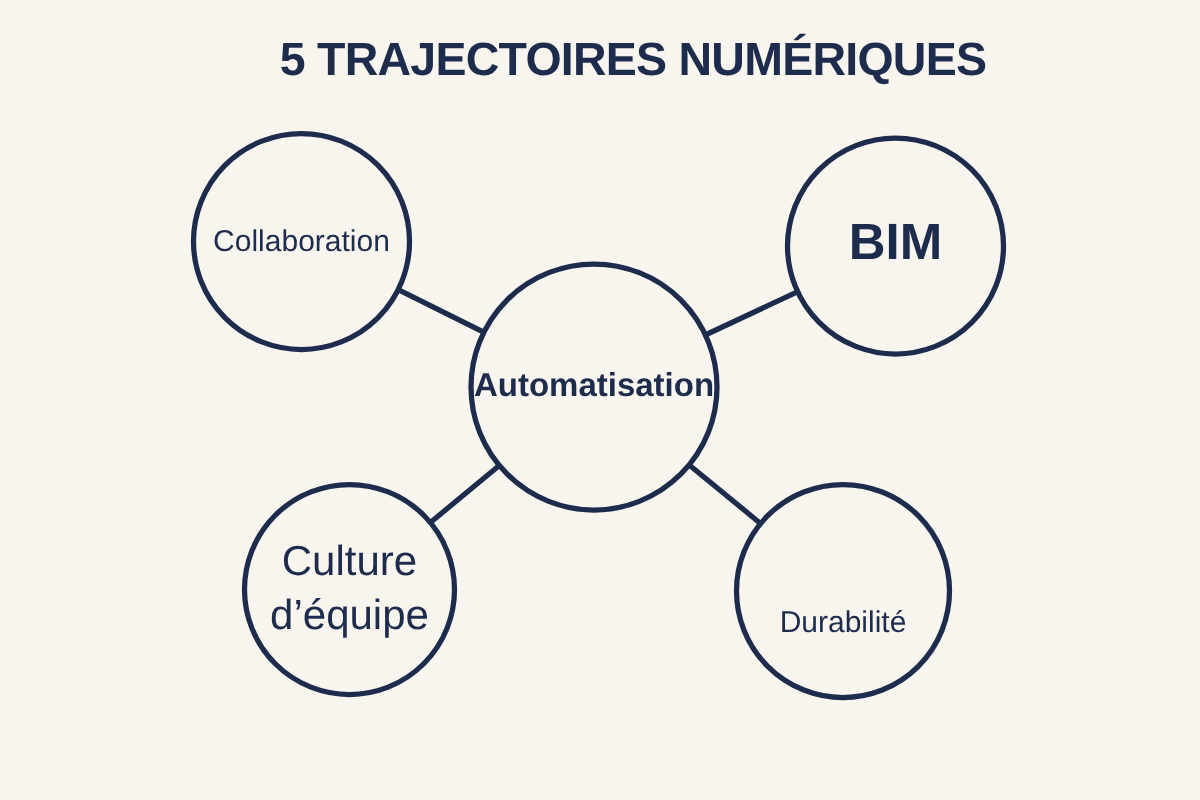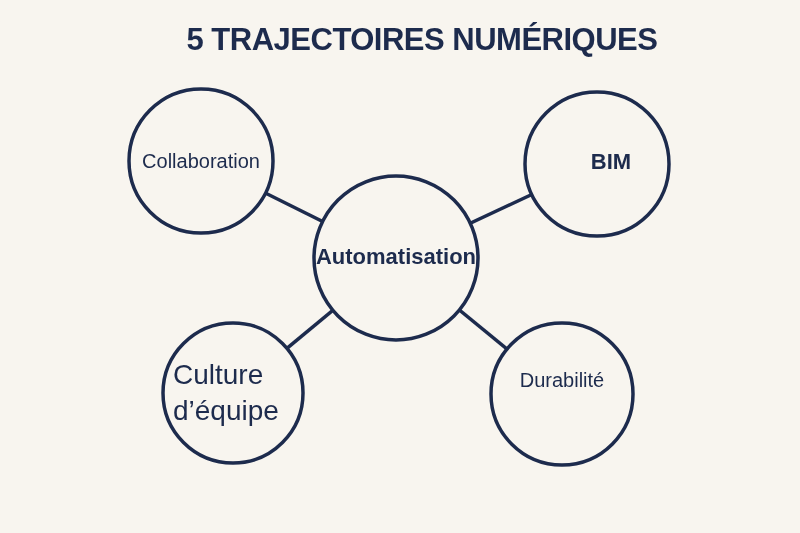--- a/index.html
+++ b/index.html
@@ -43,29 +43,30 @@
     stroke-width: 3.5;
   }
   svg.net circle {
     fill: var(--bg);
     stroke: var(--ink);
     stroke-width: 3.5;
   }
   .node-label {
     position: absolute;
     transform: translate(-50%, -50%);
+    text-align: center;
     color: var(--ink);
     line-height: 1.3;
     white-space: nowrap;
   }
   .label-collaboration { left: 201px; top: 161px; font-size: 20px; }
-  .label-bim           { left: 597px; top: 162px; font-size: 22px; font-weight: bold; margin-left: 14px; }
+  .label-bim           { left: 597px; top: 162px; font-size: 34px; font-weight: bold; }
   .label-automatisation{ left: 396px; top: 257px; font-size: 22px; font-weight: bold; }
   .label-culture       { left: 233px; top: 393px; font-size: 28px; white-space: normal; width: 120px; }
-  .label-durabilite    { left: 562px; top: 380px; font-size: 20px; }
+  .label-durabilite    { left: 562px; top: 415px; font-size: 20px; }
 </style>
 </head>
 <body>
 
 <div class="canvas">
 
   <div class="title">5 TRAJECTOIRES NUMÉRIQUES</div>
 
   <svg class="net" viewBox="0 0 800 533" aria-hidden="true">
     <line x1="201" y1="161" x2="396" y2="258"></line>

